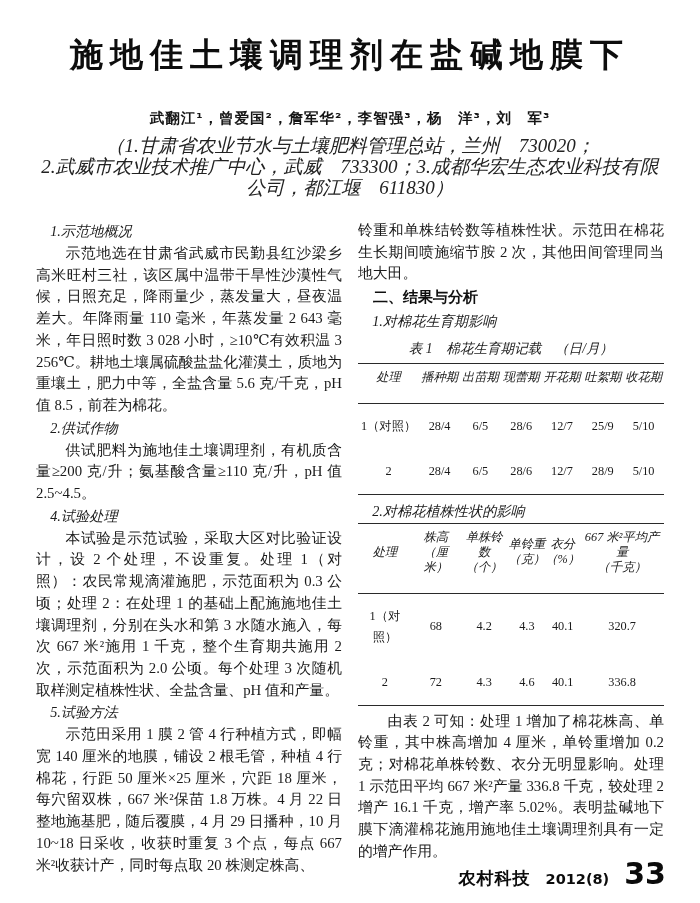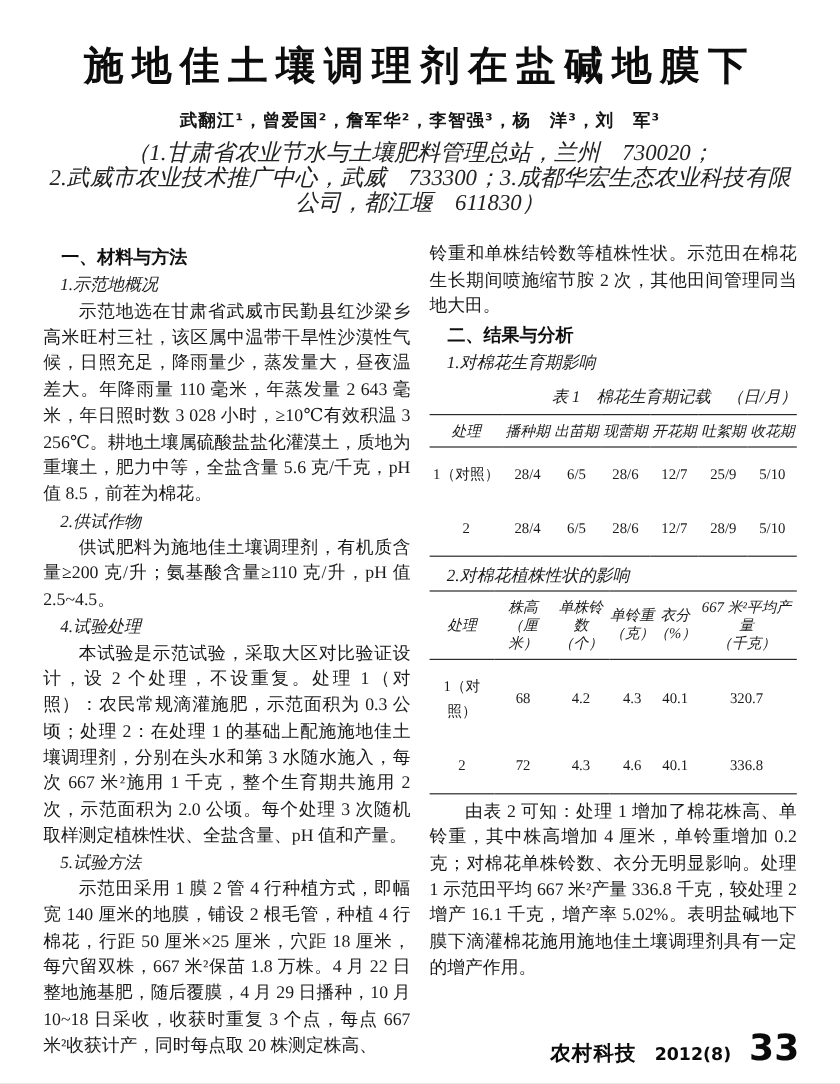--- a/index.html
+++ b/index.html
@@ -20,21 +20,21 @@
     font-family:"DejaVu Sans","Liberation Sans",sans-serif;
     font-weight:bold;
     font-size:33px;
     line-height:49px;
     letter-spacing:7px;
     color:#0d0d0d;
     margin-top:6px;
   }
   .authors {
     text-align:center;
-    margin-top:12px;
+    margin-top:30px;
     font-family:"DejaVu Sans","Liberation Sans",sans-serif;
     font-weight:bold;
     font-size:14.5px;
     letter-spacing:1px;
     color:#151515;
   }
   .affil {
     text-align:center;
     font-style:italic;
     font-size:19px;
@@ -57,41 +57,41 @@
     font-style:italic;
     font-size:14.2px;
     text-indent:1em;
     line-height:23px;
     color:#1c1c1c;
   }
   p.body-p { margin:0; text-indent:2em; }
   p.body-p.no-indent { text-indent:0; }
   
   .tbl-caption {
-    text-align:right;
+    text-align:center;
     font-style:italic;
     font-size:13.6px;
     line-height:22px;
     margin-top:5px;
     margin-bottom:3px;
     color:#1c1c1c;
   }
   table.three-line {
     width:100%;
     border-collapse:collapse;
     font-size:12.3px;
     text-align:center;
     border-top:1.6px solid #2a2a2a;
     border-bottom:1.6px solid #2a2a2a;
     margin-bottom:5px;
   }
   table.three-line th {
     font-weight:normal;
     font-style:italic;
-    padding:6px 0 5px 0;
+    padding:6px 0 18px 0;
     border-bottom:1.2px solid #2a2a2a;
     white-space:pre-line;
     line-height:15px;
   }
   table.three-line td { padding:12px 0 11px 0; }
   
   .page-footer {
     position:absolute;
     right:34px; bottom:12px;
     display:flex; align-items:baseline; gap:15px;
@@ -109,21 +109,20 @@
 
   <div class="title">施地佳土壤调理剂在盐碱地膜下</div>
 
   <div class="authors">武翻江¹，曾爱国²，詹军华²，李智强³，杨　洋³，刘　军³</div>
   <div class="affil first">（1.甘肃省农业节水与土壤肥料管理总站，兰州　730020；</div>
   <div class="affil">2.武威市农业技术推广中心，武威　733300；3.成都华宏生态农业科技有限公司，都江堰　611830）</div>
 
   <div class="cols">
 
     <div class="col">
-      <div class="sec-title">一、材料与方法</div>
       <div class="sub-title">1.示范地概况</div>
       <p class="body-p">示范地选在甘肃省武威市民勤县红沙梁乡高米旺村三社，该区属中温带干旱性沙漠性气候，日照充足，降雨量少，蒸发量大，昼夜温差大。年降雨量 110 毫米，年蒸发量 2 643 毫米，年日照时数 3 028 小时，≥10℃有效积温 3 256℃。耕地土壤属硫酸盐盐化灌漠土，质地为重壤土，肥力中等，全盐含量 5.6 克/千克，pH 值 8.5，前茬为棉花。</p>
       <div class="sub-title">2.供试作物</div>
       <p class="body-p">供试肥料为施地佳土壤调理剂，有机质含量≥200 克/升；氨基酸含量≥110 克/升，pH 值 2.5~4.5。</p>
       <div class="sub-title">4.试验处理</div>
       <p class="body-p">本试验是示范试验，采取大区对比验证设计，设 2 个处理，不设重复。处理 1（对照）：农民常规滴灌施肥，示范面积为 0.3 公顷；处理 2：在处理 1 的基础上配施施地佳土壤调理剂，分别在头水和第 3 水随水施入，每次 667 米²施用 1 千克，整个生育期共施用 2 次，示范面积为 2.0 公顷。每个处理 3 次随机取样测定植株性状、全盐含量、pH 值和产量。</p>
       <div class="sub-title">5.试验方法</div>
       <p class="body-p">示范田采用 1 膜 2 管 4 行种植方式，即幅宽 140 厘米的地膜，铺设 2 根毛管，种植 4 行棉花，行距 50 厘米×25 厘米，穴距 18 厘米，每穴留双株，667 米²保苗 1.8 万株。4 月 22 日整地施基肥，随后覆膜，4 月 29 日播种，10 月 10~18 日采收，收获时重复 3 个点，每点 667 米²收获计产，同时每点取 20 株测定株高、</p>
     </div>
 

